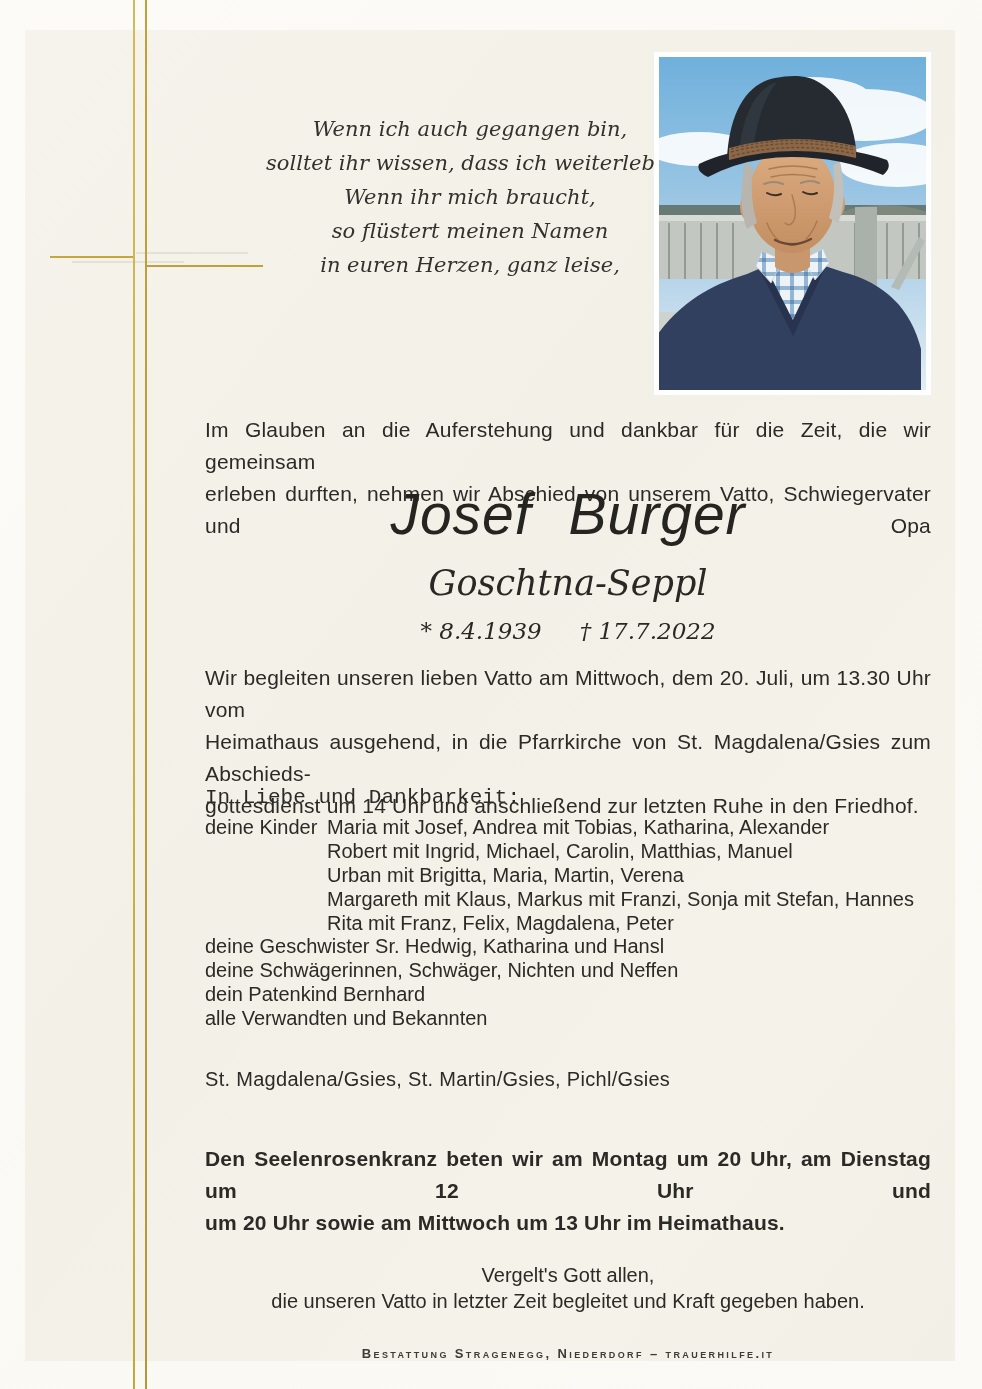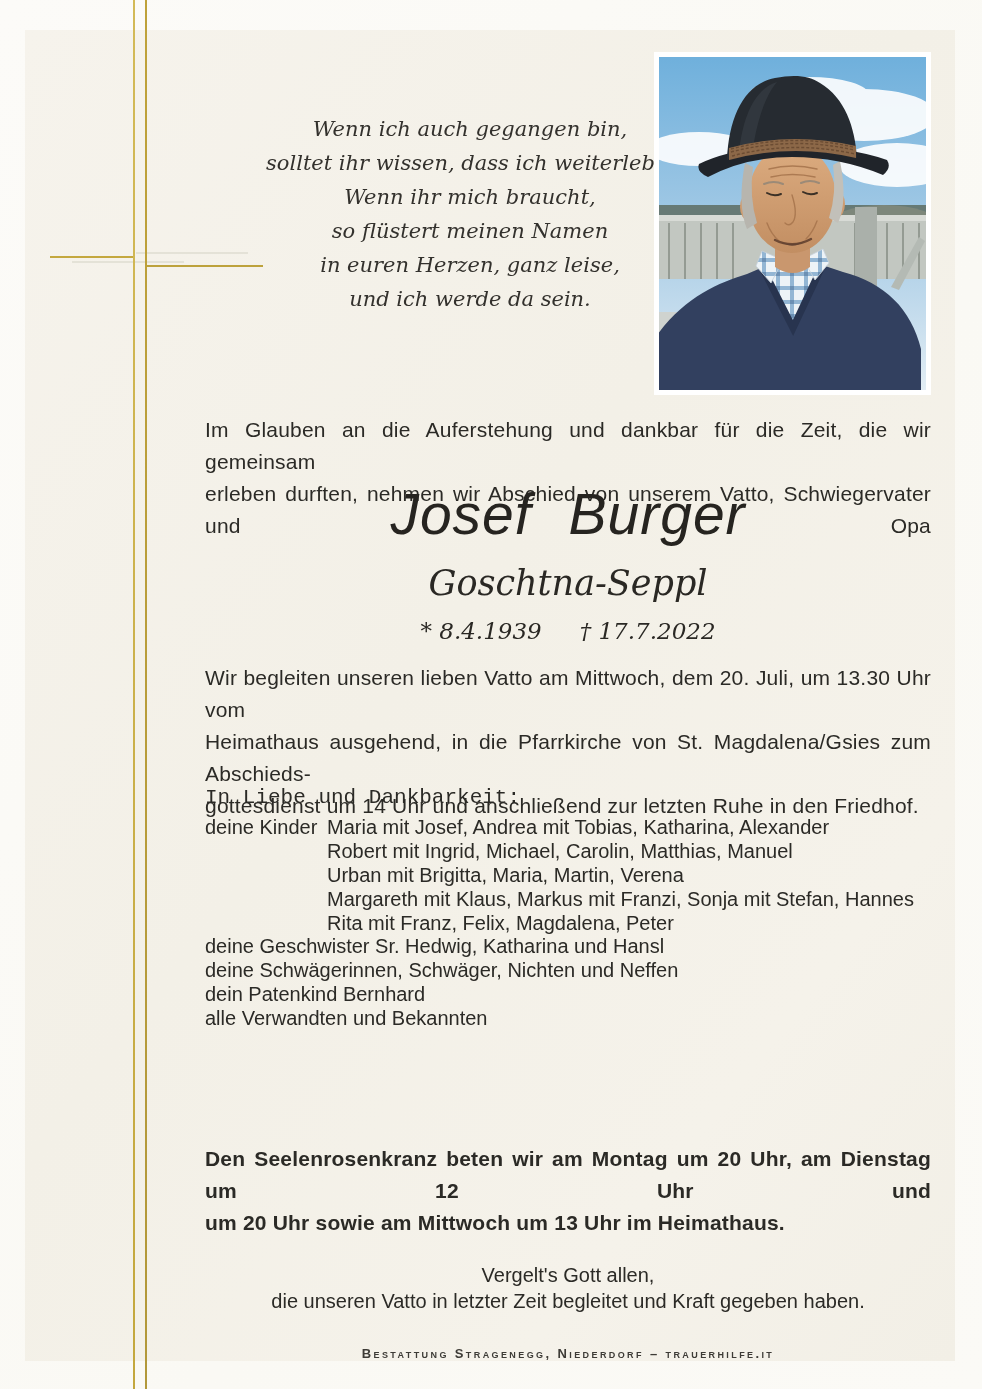--- a/index.html
+++ b/index.html
@@ -92,21 +92,20 @@
     <div class="cross-h cross-hl"></div>
     <div class="cross-h cross-hr"></div>
   </div>
 
   <div class="poem">
     <div>Wenn ich auch gegangen bin,</div>
     <div>solltet ihr wissen, dass ich weiterlebe.</div>
     <div>Wenn ihr mich braucht,</div>
     <div>so flüstert meinen Namen</div>
     <div>in euren Herzen, ganz leise,</div>
-    <div>und ich werde da sein.</div>
   </div>
 
   <div class="photo-frame">
     <svg viewBox="0 0 267 333" xmlns="http://www.w3.org/2000/svg">
       <defs>
         <linearGradient id="sky" x1="0" y1="0" x2="0" y2="1">
           <stop offset="0" stop-color="#6fb0dc"></stop>
           <stop offset="0.55" stop-color="#a8cce6"></stop>
           <stop offset="1" stop-color="#e2edf4"></stop>
         </linearGradient>
@@ -229,20 +228,21 @@
     </div>
   </div>
 
   <div class="col mourners">
     <div>deine Geschwister Sr. Hedwig, Katharina und Hansl</div>
     <div>deine Schwägerinnen, Schwäger, Nichten und Neffen</div>
     <div>dein Patenkind Bernhard</div>
     <div>alle Verwandten und Bekannten</div>
   </div>
 
+  <div class="col places">St. Magdalena/Gsies, St. Martin/Gsies, Pichl/Gsies</div>
 
   <div class="col rosary body-text">
     <div class="jline">Den Seelenrosenkranz beten wir am Montag um 20 Uhr, am Dienstag um 12 Uhr und</div>
     <div class="last">um 20 Uhr sowie am Mittwoch um 13 Uhr im Heimathaus.</div>
   </div>
 
   <div class="col thanks">
     <div>Vergelt's Gott allen,</div>
     <div>die unseren Vatto in letzter Zeit begleitet und Kraft gegeben haben.</div>
   </div>

